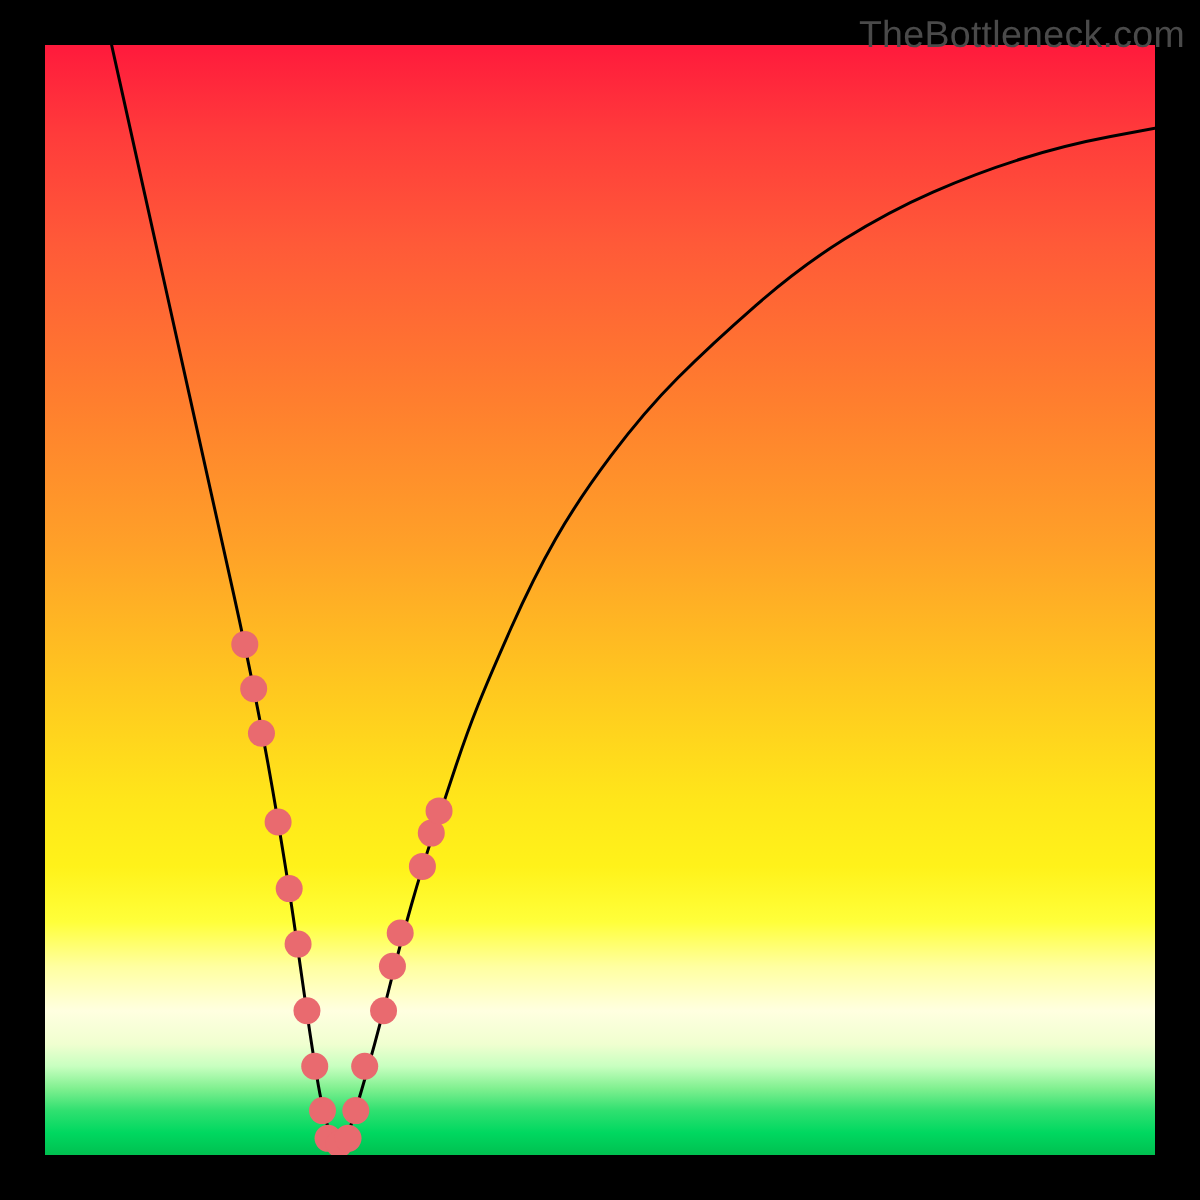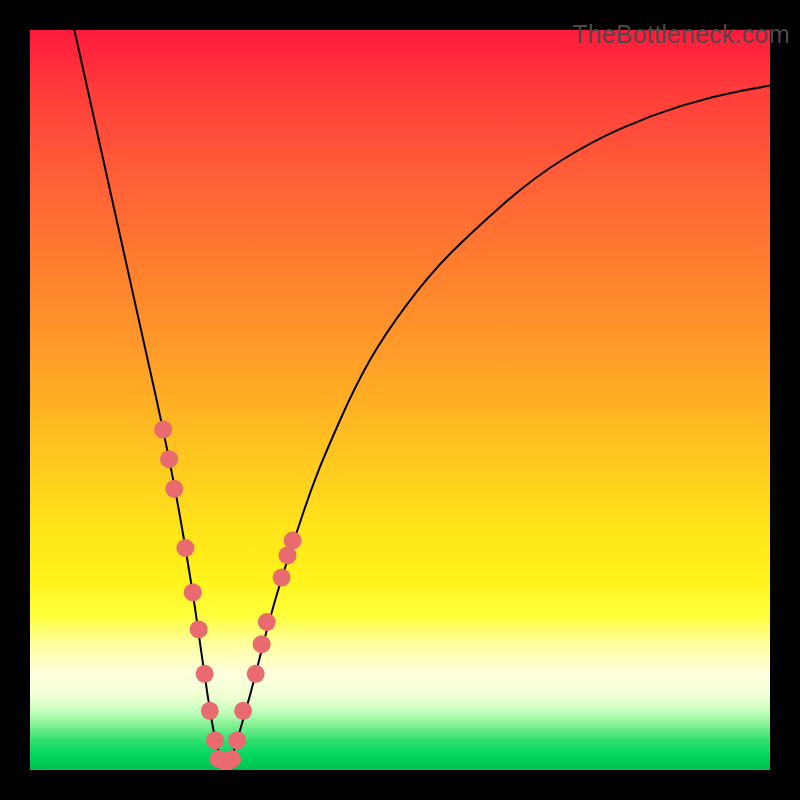--- a/index.html
+++ b/index.html
@@ -32,21 +32,21 @@
       #f0ffd0 90%,
       #c8ffc0 92%,
       #80f090 94%,
       #30e070 96%,
       #00d860 98%,
       #00c050 100%
     );
   }
   .watermark {
     position: absolute;
-    top: 20px;
+    top: 9px;
     right: 10px;
     color: #4a4a4a;
     font-size: 25px;
     font-weight: 400;
     letter-spacing: 0.2px;
   }
   svg.plot {
     position: absolute;
     left: 30px;
     top: 30px;

